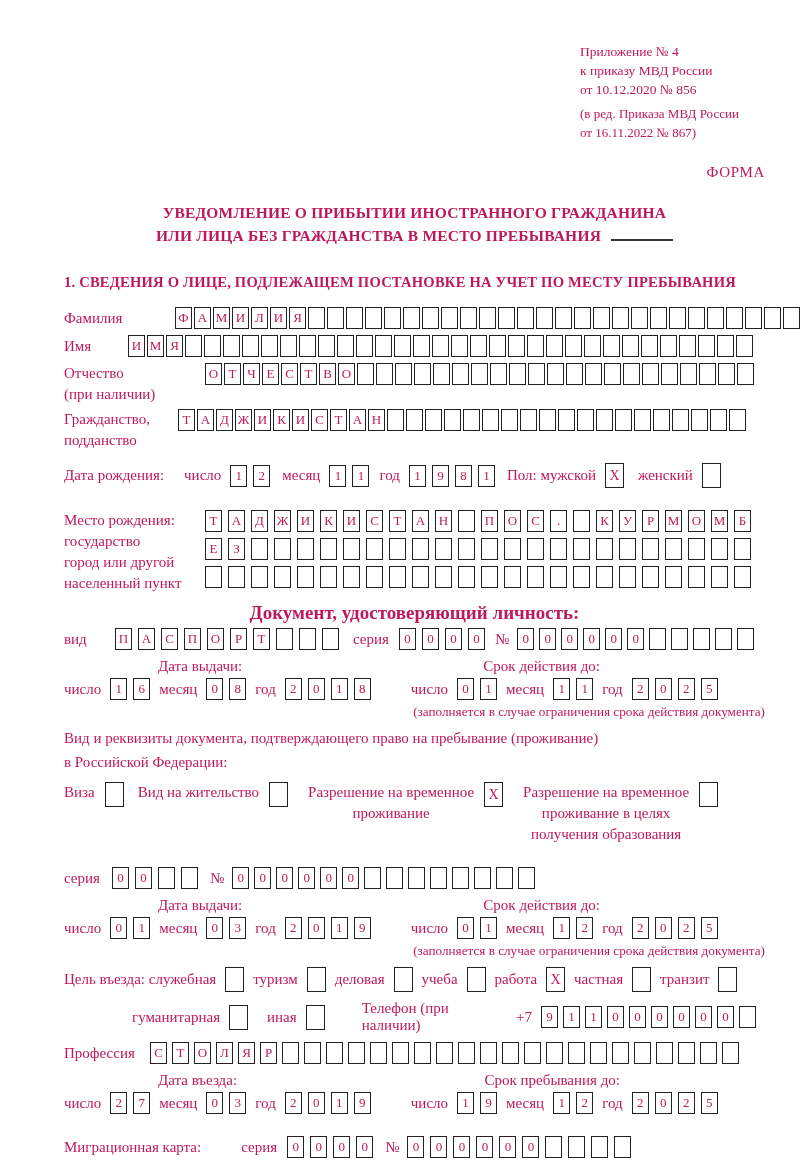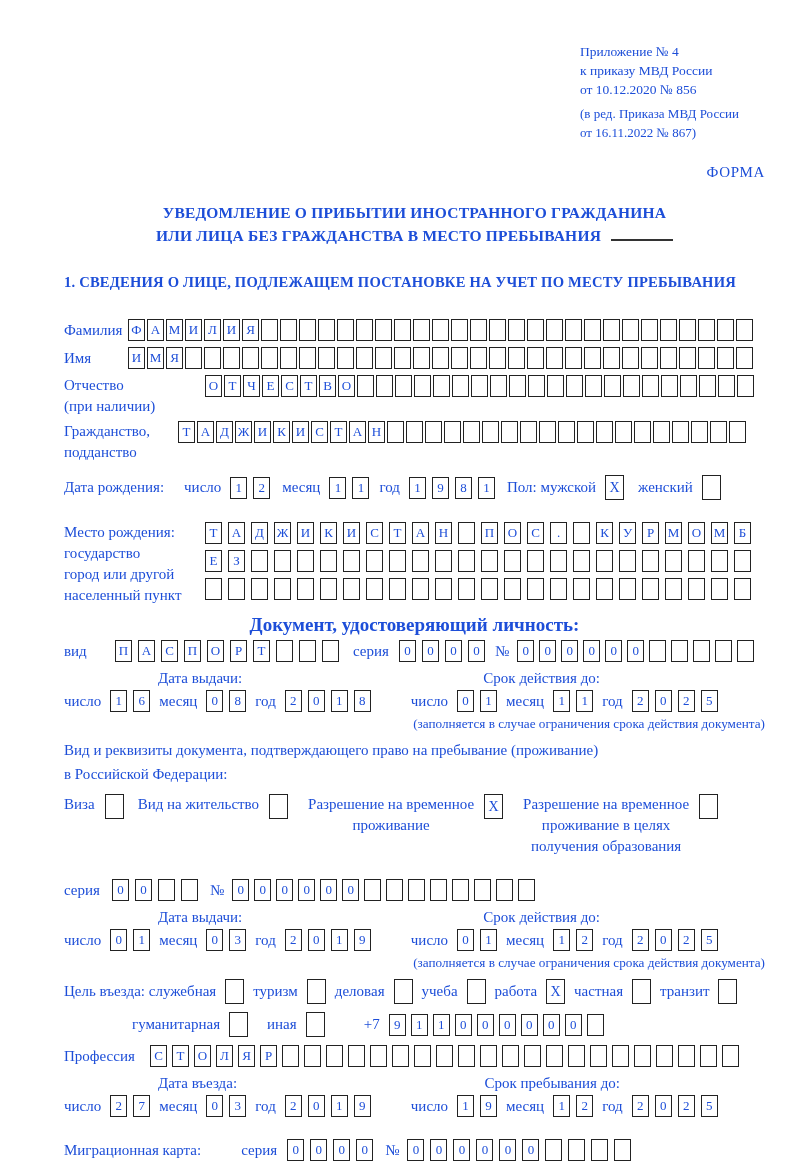--- a/index.html
+++ b/index.html
@@ -1,33 +1,33 @@
 <!DOCTYPE html>
 <html><head>
 <meta charset="utf-8">
 <style>
   * { margin:0; padding:0; box-sizing:border-box; }
   html,body { background:#888; }
   .page {
     position:relative; width:800px; height:1163px; margin:0 auto;
-    background:#fff; color:#1d4ed8;
+    background:#fff; color:#be185d;
     font-family:"Liberation Serif","DejaVu Serif",serif;
     font-size:15px; padding:42px 35px 16px 64px; overflow:hidden;
   }
   .annex { margin-left:516px; font-size:13.5px; line-height:19px; }
   .annex .ed { margin-top:5px; font-size:13px; }
   .forma { text-align:right; font-weight:normal; margin-top:22px; font-size:15px; letter-spacing:.6px; }
   .title { text-align:center; font-weight:bold; font-size:15.5px; line-height:23px; margin-top:20px; letter-spacing:.2px; }
   .underline { display:inline-block; width:62px; border-bottom:2.2px solid #333; margin-left:10px; vertical-align:baseline; }
   .sec { font-weight:bold; margin-top:27px; font-size:14.6px; letter-spacing:.2px; }
 
   .frow { display:flex; align-items:flex-start; }
   .ai-c { align-items:center; }
   .mt4{margin-top:4px;} .mt6{margin-top:6px;} .mt8{margin-top:8px;} .mt10{margin-top:22px;}
-  .mt12{margin-top:12px;} .mt16{margin-top:28px;}
+  .mt12{margin-top:12px;} .mt16{margin-top:16px;gap:47px;}
   .w51{flex:none;width:51px;} .w64{flex:none;width:64px;} .w86{flex:none;width:86px;}
   .w106{flex:none;width:106px;} .w114{flex:none;width:114px;} .w141{flex:none;width:141px;}
   .lblcol { line-height:21px; }
   .ml8{margin-left:8px;} .ml10{margin-left:10px;} .ml12{margin-left:12px;} .ml14{margin-left:14px;}
   .ml20{margin-left:20px;} .ml28{margin-left:28px;} .ml30{margin-left:30px;} .ml40{margin-left:40px;} .ml68{margin-left:68px;}
 
   .cells { display:inline-flex; gap:2px; flex:none; }
   .cell  { flex:none; display:inline-flex; align-items:center; justify-content:center;
            width:17px; height:22px; border:1.6px solid #222; background:#fff; font-size:13px; }
   .cells.w { gap:6px; }       
@@ -594,20 +594,21 @@
 
   <div class="frow mt8 ai-c gap9">
     <span class="ml68">гуманитарная</span>
     <span class="cells cb">
         <span class="cell"></span>
       </span>
     <span class="ml10">иная</span>
     <span class="cells cb">
         <span class="cell"></span>
       </span>
+    <span class="ml28">Телефон (при наличии)</span>
     <span class="ml30">+7</span>
     <span class="cells m">
         <span class="cell">9</span>
         <span class="cell">1</span>
         <span class="cell">1</span>
         <span class="cell">0</span>
         <span class="cell">0</span>
         <span class="cell">0</span>
         <span class="cell">0</span>
         <span class="cell">0</span>

